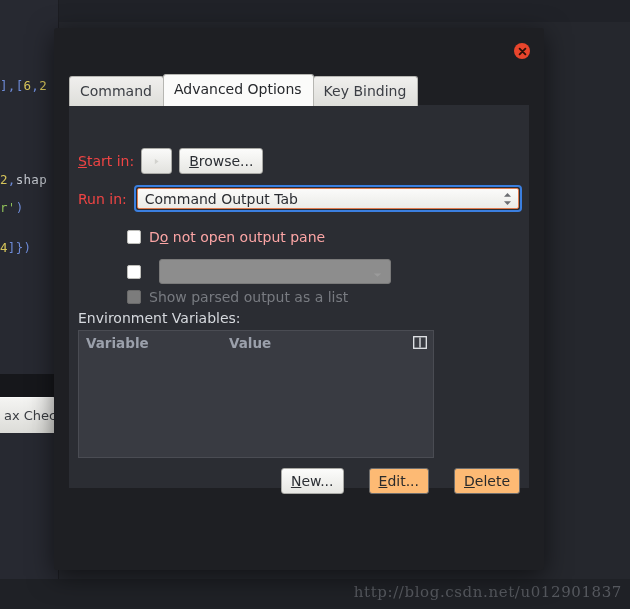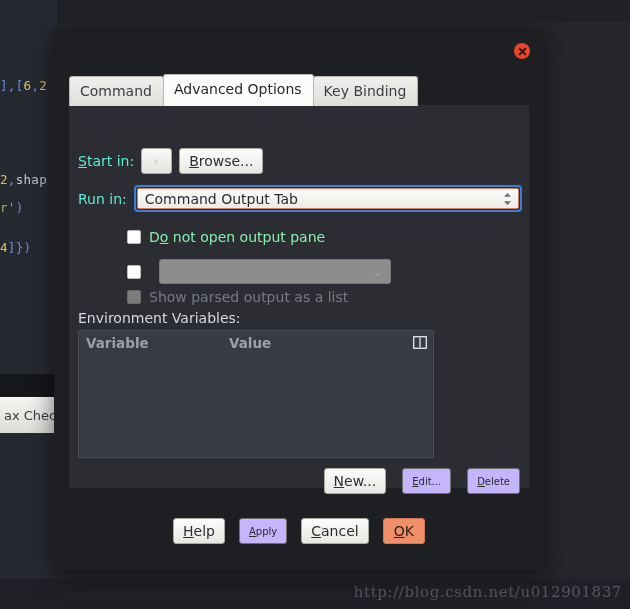--- a/index.html
+++ b/index.html
@@ -181,21 +181,21 @@
     height: 383px;
     background: #2b2d33;
     box-sizing: border-box;
   }
 
   .row {
     display: flex;
     align-items: center;
   }
   .flabel {
-    color: #5eead4;
+    color: #ef4444;
     font-size: 14px;
     white-space: nowrap;
   }
   .mn { text-decoration: underline; }
 
   .row-startin {
     position: absolute;
     left: 9px;
     top: 43px;
     width: 444px;
@@ -232,25 +232,25 @@
     border: 1px solid #a9a9a5;
     border-radius: 3px;
     color: #2c2f34;
     font-size: 14px;
     padding: 4px 9px;
     cursor: pointer;
     font-family: "DejaVu Sans", "Liberation Sans", sans-serif;
     white-space: nowrap;
   }
   .btn-gray {
-    background: #c4b5fd;
+    background: #fdba74;
     border: 1px solid #6e6e6e;
     border-radius: 3px;
     color: #2b2b2b;
-    font-size: 10px;
+    font-size: 14px;
     padding: 4px 9px;
     cursor: pointer;
     font-family: "DejaVu Sans", "Liberation Sans", sans-serif;
     white-space: nowrap;
   }
   .btn-accent {
     background: #f08f68;
     border: 1px solid #d07a55;
     border-radius: 3px;
     color: #2c2018;
@@ -315,21 +315,21 @@
     border-radius: 2px;
     margin-right: 8px;
     cursor: pointer;
     flex: none;
   }
   .cb.disabled {
     background: #7c7c7c;
     border-color: #6a6a6a;
     cursor: default;
   }
-  .cbtext { color: #86efac; font-size: 14px; white-space: nowrap; }
+  .cbtext { color: #fca5a5; font-size: 14px; white-space: nowrap; }
   .cbtext.disabled { color: #787b81; }
 
   .combo-disabled {
     margin-left: 10px;
     width: 230px;
     height: 23px;
     background: #8d8d8d;
     border: 1px solid #7a7a7a;
     border-radius: 3px;
     position: relative;
@@ -377,21 +377,21 @@
     height: 13px;
     cursor: pointer;
   }
   .tbody { height: 100px; }
 
   .envbtns {
     position: absolute;
     right: 9px;
     top: 363px;
     display: flex;
-    gap: 16px;
+    gap: 25px;
   }
 
   
   .footer {
     position: absolute;
     left: 0;
     right: 0;
     top: 490px;
     display: flex;
     justify-content: center;
@@ -500,19 +500,13 @@
       <div class="tbody" id="table-body-host"></div>
     </div>
 
     <div class="envbtns" id="envbtn-host">
         <button class="btn-light"><span class="mn">N</span><span>ew...</span></button>
         <button class="btn-gray"><span class="mn">E</span><span>dit...</span></button>
         <button class="btn-gray"><span class="mn">D</span><span>elete</span></button>
       </div>
   </div>
 
-  <div class="footer" id="footer-host">
-      <button class="btn-light"><span class="mn">H</span><span>elp</span></button>
-      <button class="btn-gray"><span class="mn">A</span><span>pply</span></button>
-      <button class="btn-light"><span class="mn">C</span><span>ancel</span></button>
-      <button class="btn-accent"><span class="mn">O</span><span>K</span></button>
-    </div>
 </div>
 
 </body></html>

